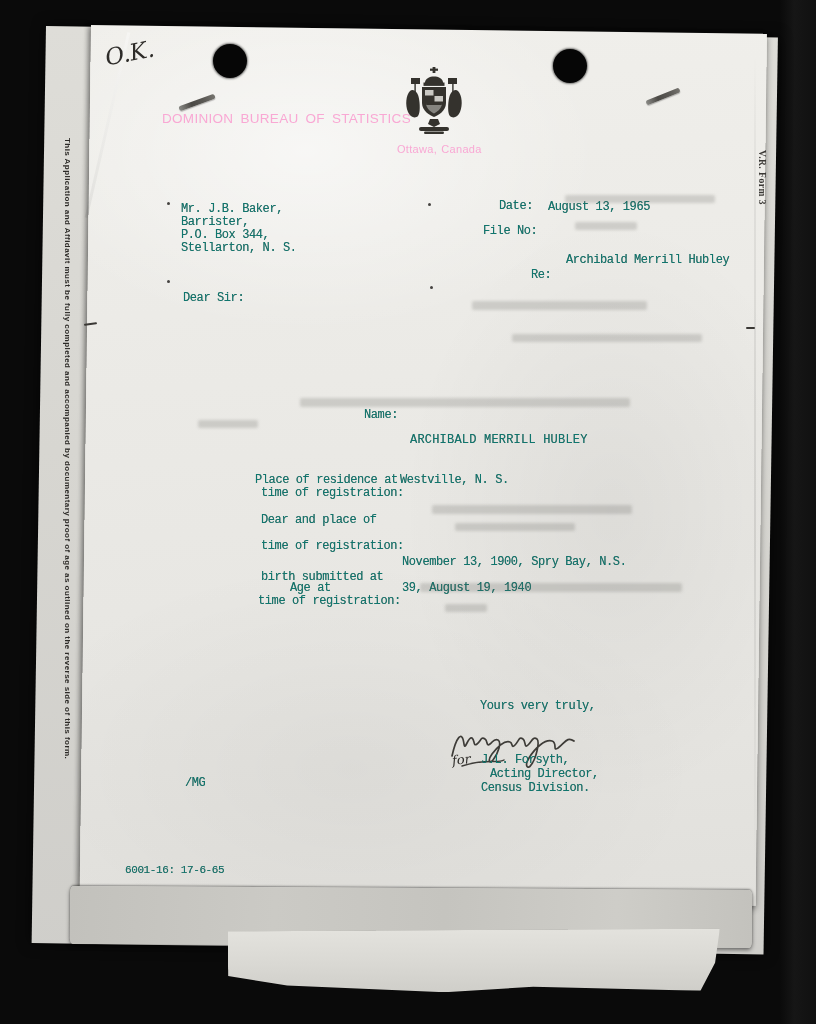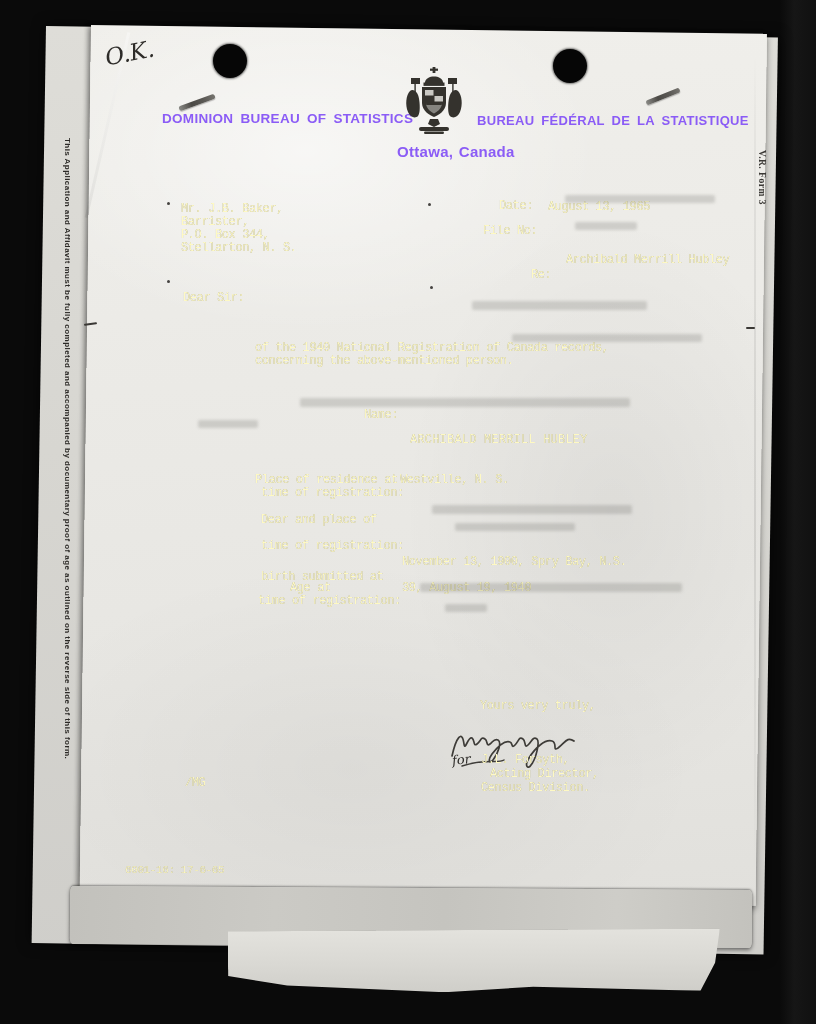--- a/index.html
+++ b/index.html
@@ -36,23 +36,23 @@
   .staple{height:5px;border-radius:3px;
     background:linear-gradient(90deg,#8a8a86,#4c4a46 35%,#5b5955 70%,#76746f);
     box-shadow:0 1px 1px rgba(0,0,0,.25);}
   .crease-v{width:2px;background:linear-gradient(180deg,rgba(0,0,0,0),rgba(0,0,0,.06) 15%,rgba(0,0,0,.09) 60%,rgba(0,0,0,0));}
   .crease-d{width:3px;background:linear-gradient(180deg,rgba(255,255,255,.35),rgba(0,0,0,.06));}
   .dash{height:2px;background:#3a3835;border-radius:1px;}
   .dot{width:3px;height:3px;border-radius:50%;background:#454340;}
   .ghost{background:rgba(95,95,92,.22);filter:blur(1.4px);border-radius:2px;}
   
   .tw{font-family:"Liberation Mono","DejaVu Sans Mono",monospace;font-size:12px;
-      letter-spacing:-0.4px;color:#fef9c3;white-space:pre;
+      letter-spacing:-0.4px;color:#0f766e;white-space:pre;
       text-shadow:0 0 .5px rgba(40,38,31,.55);}
-  .head{font-weight:bold;color:#8b5cf6;letter-spacing:.3px;word-spacing:3px;
+  .head{font-weight:normal;color:#f9a8d4;letter-spacing:.3px;word-spacing:3px;
         font-family:"Liberation Sans",sans-serif;white-space:pre;}
   .vert{writing-mode:vertical-rl;text-orientation:sideways;white-space:pre;}
   .leftnote{font-size:8px;font-weight:bold;letter-spacing:.45px;color:#2c2a27;}
   .vrform{font-family:"Liberation Serif",serif;font-size:9.5px;font-weight:bold;
           letter-spacing:.5px;color:#3a3835;}
   .hand{font-family:"DejaVu Serif","Liberation Serif",serif;font-style:italic;color:#2e2c29;}
 </style>
 </head>
 <body>
 
@@ -68,22 +68,21 @@
   <div class="abs crease-d" style="left:106px;top:30px;height:190px;transform:rotate(13deg);"></div>
 
   <div class="abs punch" style="left:213px;top:44px;"></div>
   <div class="abs punch" style="left:553px;top:49px;"></div>
   <div class="abs staple" style="left:178px;top:100px;width:38px;transform:rotate(-20deg);"></div>
   <div class="abs staple" style="left:645px;top:94px;width:36px;transform:rotate(-22deg);"></div>
 
   <span class="abs hand" style="left:105px;top:40px;font-size:23px;transform:rotate(-11deg);">O.K.</span>
 
   <span class="abs head" style="left:162px;top:111px;font-size:13.5px;">DOMINION BUREAU OF STATISTICS</span>
-  <span class="abs head" style="left:477px;top:113px;font-size:13px;">BUREAU FÉDÉRAL DE LA STATISTIQUE</span>
-  <span class="abs head" style="left:397px;top:143px;font-size:15px;word-spacing:1px;">Ottawa, Canada</span>
+  <span class="abs head" style="left:397px;top:143px;font-size:11px;word-spacing:1px;">Ottawa, Canada</span>
 
   <svg class="abs" style="left:402px;top:67px;" width="64" height="68" viewBox="0 0 64 68">
     <g fill="#34322d" stroke="none">
       <rect x="30.6" y="0" width="2.8" height="6"></rect>
       <rect x="28" y="1.6" width="8" height="2.2"></rect>
       <path d="M23,15 C24,7.5 40,7.5 41,15 L41,17 L23,17 Z"></path>
       <rect x="21.5" y="15.5" width="21" height="3.4"></rect>
       <rect x="9" y="11" width="9" height="6"></rect>
       <rect x="46" y="11" width="9" height="6"></rect>
       <rect x="12.4" y="11" width="1.4" height="18"></rect>
@@ -111,22 +110,20 @@
   <span class="abs tw" style="left:181px;top:241px;">Stellarton, N. S.</span>
 
   <span class="abs tw" style="left:499px;top:199px;">Date:</span>
   <span class="abs tw" style="left:548px;top:200px;">August 13, 1965</span>
   <span class="abs tw" style="left:483px;top:224px;">File No:</span>
   <span class="abs tw" style="left:531px;top:252px;margin-top:16px;">Re:</span>
   <span class="abs tw" style="left:566px;top:253px;">Archibald Merrill Hubley</span>
 
   <span class="abs tw" style="left:183px;top:291px;">Dear Sir:</span>
 
-  <span class="abs tw" style="left:255px;top:341px;">of the 1940 National Registration of Canada records,</span>
-  <span class="abs tw" style="left:255px;top:354px;">concerning the above-mentioned person.</span>
 
   <span class="abs tw" style="left:364px;top:408px;">Name:</span>
   <span class="abs tw" style="left:410px;top:433px;letter-spacing:.2px;">ARCHIBALD MERRILL HUBLEY</span>
 
   <span class="abs tw" style="left:255px;top:473px;">Place of residence at</span>
   <span class="abs tw" style="left:261px;top:486px;">time of registration:</span>
   <span class="abs tw" style="left:400px;top:473px;">Westville, N. S.</span>
 
   <span class="abs tw" style="left:261px;top:513px;">Dear and place of</span>
   <span class="abs tw" style="left:261px;top:543px;margin-top:27px;">birth submitted at</span>

